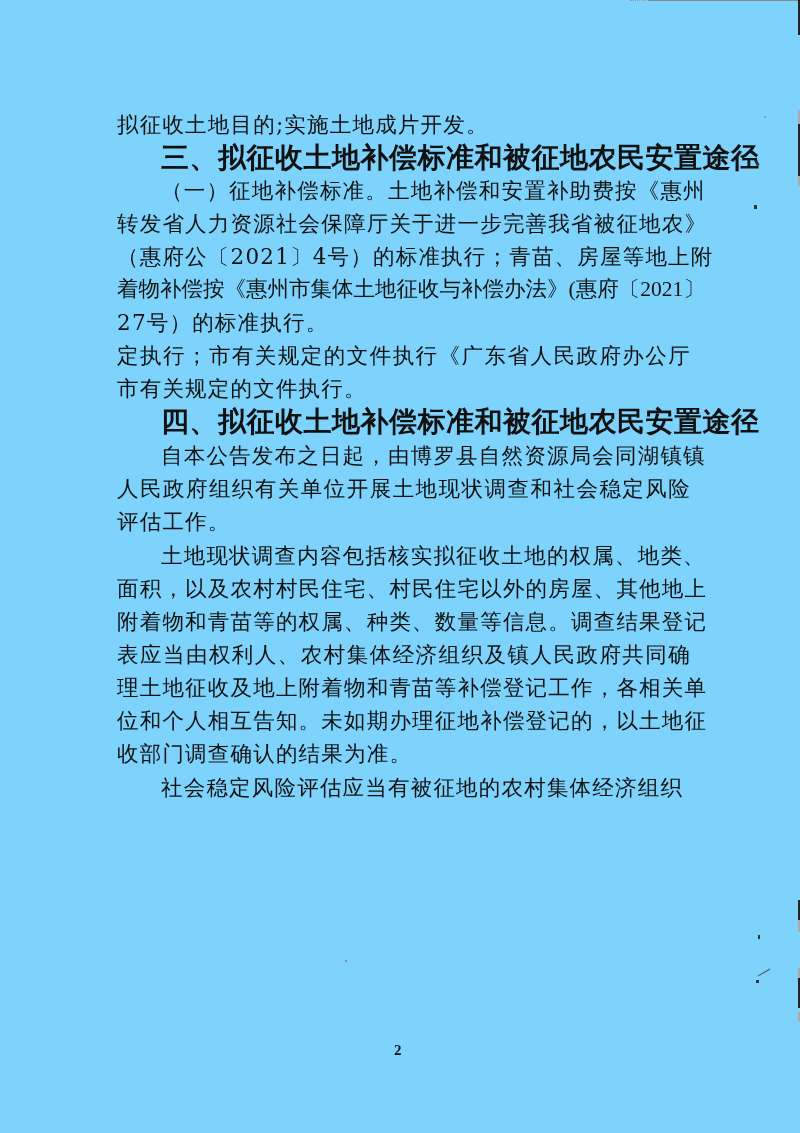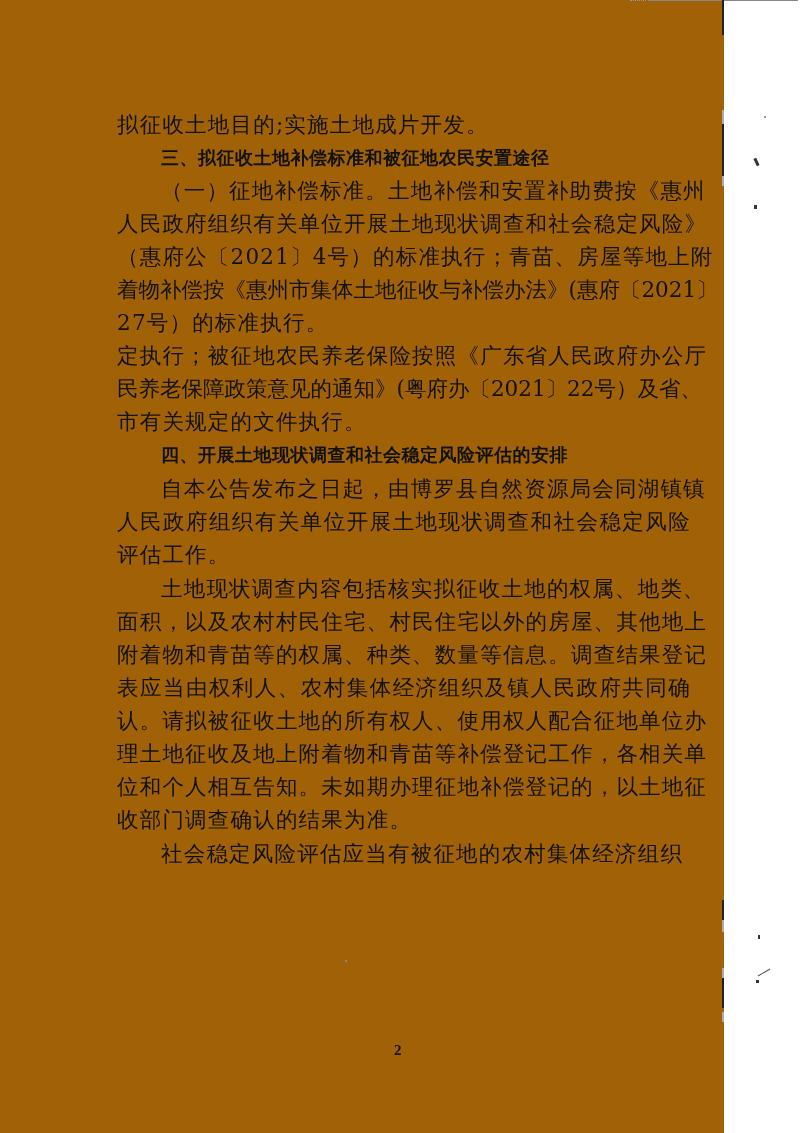--- a/index.html
+++ b/index.html
@@ -11,23 +11,22 @@
       width: 800px;
       height: 1133px;
       position: relative;
       overflow: hidden;
       font-family: "DejaVu Serif", "Liberation Serif", serif;
       color: #111111;
     }
     .page {
       position: absolute;
       left: 0; top: 0;
-      width: 676px; height: 1133px;
-      background: #a16207;
-      padding-left: 48px;
+      width: 800px; height: 1133px;
+      background: #7dd3fc;
     }
     .top-edge {
       position: absolute;
       left: 648px; top: 0;
       width: 150px; height: 1px;
       background: #888;
     }
     .top-edge-dots {
       position: absolute;
       left: 630px; top: 0;
@@ -56,21 +55,21 @@
     .line.justify {
       text-align: justify;
       text-align-last: justify;
     }
     .line.indent { padding-left: 44px; }
     .line.heading {
       font-family: "DejaVu Sans", "Liberation Sans", sans-serif;
       font-weight: bold;
       letter-spacing: 0.5px;
       padding-left: 44px;
-      font-size: 18px;
+      font-size: 28px;
     }
     .line.tall { height: 34px; line-height: 34px; }
     .page-number {
       position: absolute;
       left: 394px;
       top: 1042px;
       font-size: 15px;
       font-family: "Liberation Serif", "DejaVu Serif", serif;
       font-weight: bold;
     }
@@ -100,36 +99,34 @@
   <div class="speck" style="left:754px;top:205px;width:3px;height:4px;"></div>
   <div class="speck" style="left:758px;top:935px;width:2px;height:4px;"></div>
   <div class="speck" style="left:757px;top:972px;width:14px;height:1px;transform:rotate(-30deg);background:#555;"></div>
   <div class="speck" style="left:756px;top:980px;width:3px;height:3px;"></div>
   <div class="speck" style="left:345px;top:960px;width:2px;height:2px;background:#888;"></div>
 
   <div class="body-text">
     <div class="line">拟征收土地目的;实施土地成片开发。</div>
     <div class="line heading">三、拟征收土地补偿标准和被征地农民安置途径</div>
     <div class="line justify indent">（一）征地补偿标准。土地补偿和安置补助费按《惠州</div>
-    <div class="line justify">人民政府组织有关单位开展土地现状调查和社会稳定风险》</div>
+    <div class="line justify">转发省人力资源社会保障厅关于进一步完善我省被征地农》</div>
     <div class="line justify">（惠府公〔2021〕4号）的标准执行；青苗、房屋等地上附</div>
-    <div class="line justify" style="letter-spacing:0;">着物补偿按《惠州市集体土地征收与补偿办法》(惠府〔2021〕</div>
+    <div class="line justify" style="letter-spacing:0;font-family:Liberation Serif, serif;">着物补偿按《惠州市集体土地征收与补偿办法》(惠府〔2021〕</div>
     <div class="line">27号）的标准执行。</div>
-    <div class="line justify">定执行；被征地农民养老保险按照《广东省人民政府办公厅</div>
-    <div class="line justify" style="letter-spacing:0;">民养老保障政策意见的通知》(粤府办〔2021〕22号）及省、</div>
+    <div class="line justify">定执行；市有关规定的文件执行《广东省人民政府办公厅</div>
     <div class="line">市有关规定的文件执行。</div>
-    <div class="line heading tall">四、开展土地现状调查和社会稳定风险评估的安排</div>
+    <div class="line heading tall">四、拟征收土地补偿标准和被征地农民安置途径</div>
     <div class="line justify indent">自本公告发布之日起，由博罗县自然资源局会同湖镇镇</div>
     <div class="line justify">人民政府组织有关单位开展土地现状调查和社会稳定风险</div>
     <div class="line tall">评估工作。</div>
     <div class="line justify indent">土地现状调查内容包括核实拟征收土地的权属、地类、</div>
     <div class="line justify">面积，以及农村村民住宅、村民住宅以外的房屋、其他地上</div>
     <div class="line justify">附着物和青苗等的权属、种类、数量等信息。调查结果登记</div>
     <div class="line justify">表应当由权利人、农村集体经济组织及镇人民政府共同确</div>
-    <div class="line justify">认。请拟被征收土地的所有权人、使用权人配合征地单位办</div>
     <div class="line justify">理土地征收及地上附着物和青苗等补偿登记工作，各相关单</div>
     <div class="line justify">位和个人相互告知。未如期办理征地补偿登记的，以土地征</div>
     <div class="line tall">收部门调查确认的结果为准。</div>
     <div class="line indent">社会稳定风险评估应当有被征地的农村集体经济组织</div>
   </div>
 
   <div class="page-number">2</div>
 </div>
 
 </body></html>

